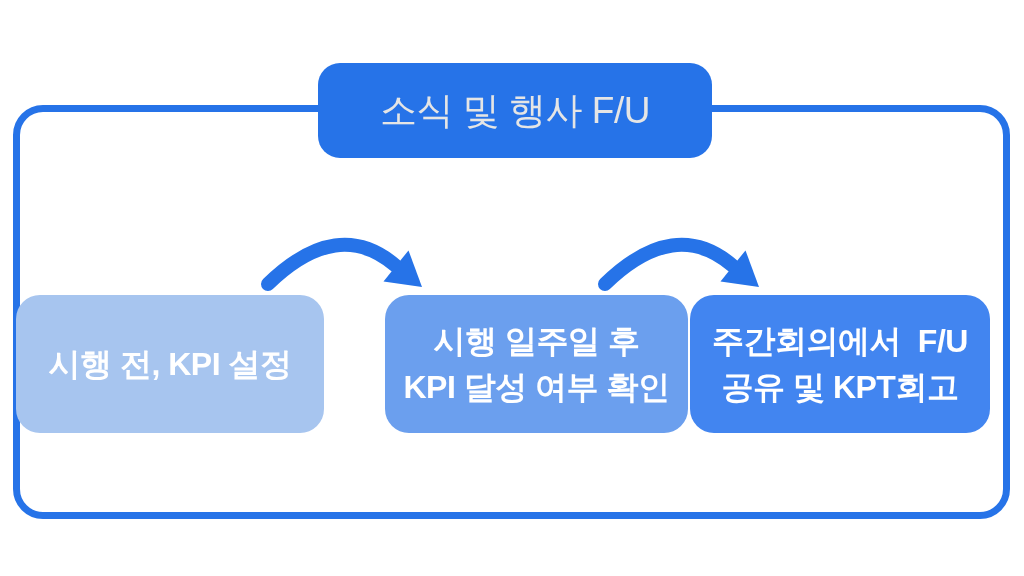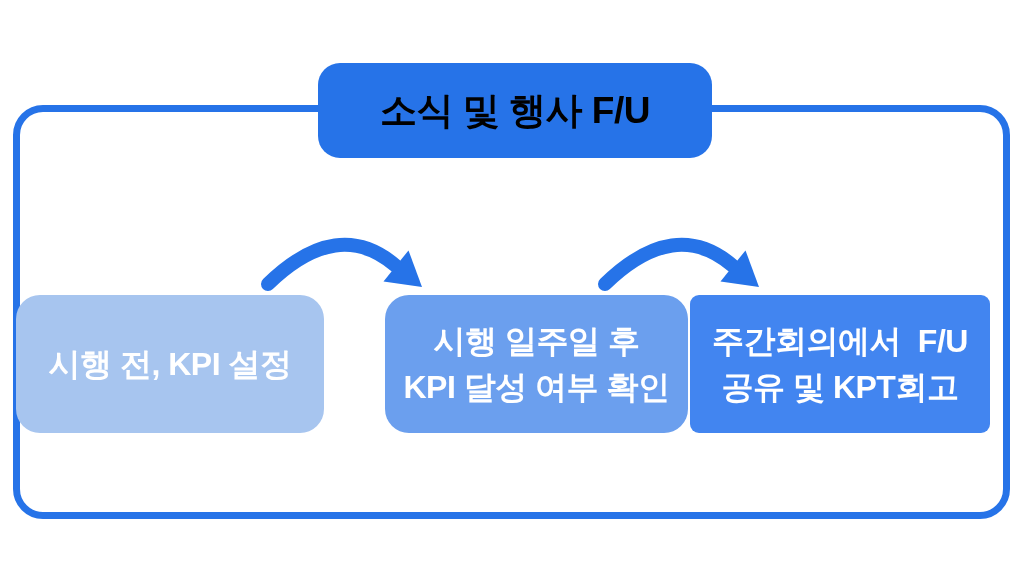--- a/index.html
+++ b/index.html
@@ -34,40 +34,40 @@
     width: 394px;
     height: 95px;
     background: var(--accent, #2673E8);
     border-radius: 22px;
     display: flex;
     align-items: center;
     justify-content: center;
     z-index: 3;
   }
   .title-text {
-    color: #000000;
+    color: #e5e5e5;
     font-size: 37px;
-    font-weight: 700;
+    font-weight: 400;
     letter-spacing: -0.5px;
     white-space: pre-wrap;
   }
   
   .step {
     position: absolute;
     top: 295px;
     height: 138px;
     border-radius: 24px;
     display: flex;
     align-items: center;
     justify-content: center;
     z-index: 2;
   }
   .step1 { left: 16px;  width: 308px; background: var(--step1, #A7C5EF); justify-content: center; }
   .step2 { left: 360px; width: 303px; background: var(--step2, #6B9FEE); margin-left: 25px; }
-  .step3 { left: 690px; width: 300px; background: var(--step3, #4285F0); border-radius: 9px; }
+  .step3 { left: 690px; width: 300px; background: var(--step3, #4285F0); }
   .step-text {
     color: #ffffff;
     font-size: 32px;
     font-weight: 700;
     letter-spacing: -0.5px;
     line-height: 1.45;
     text-align: center;
     white-space: pre-wrap;
   }
   

